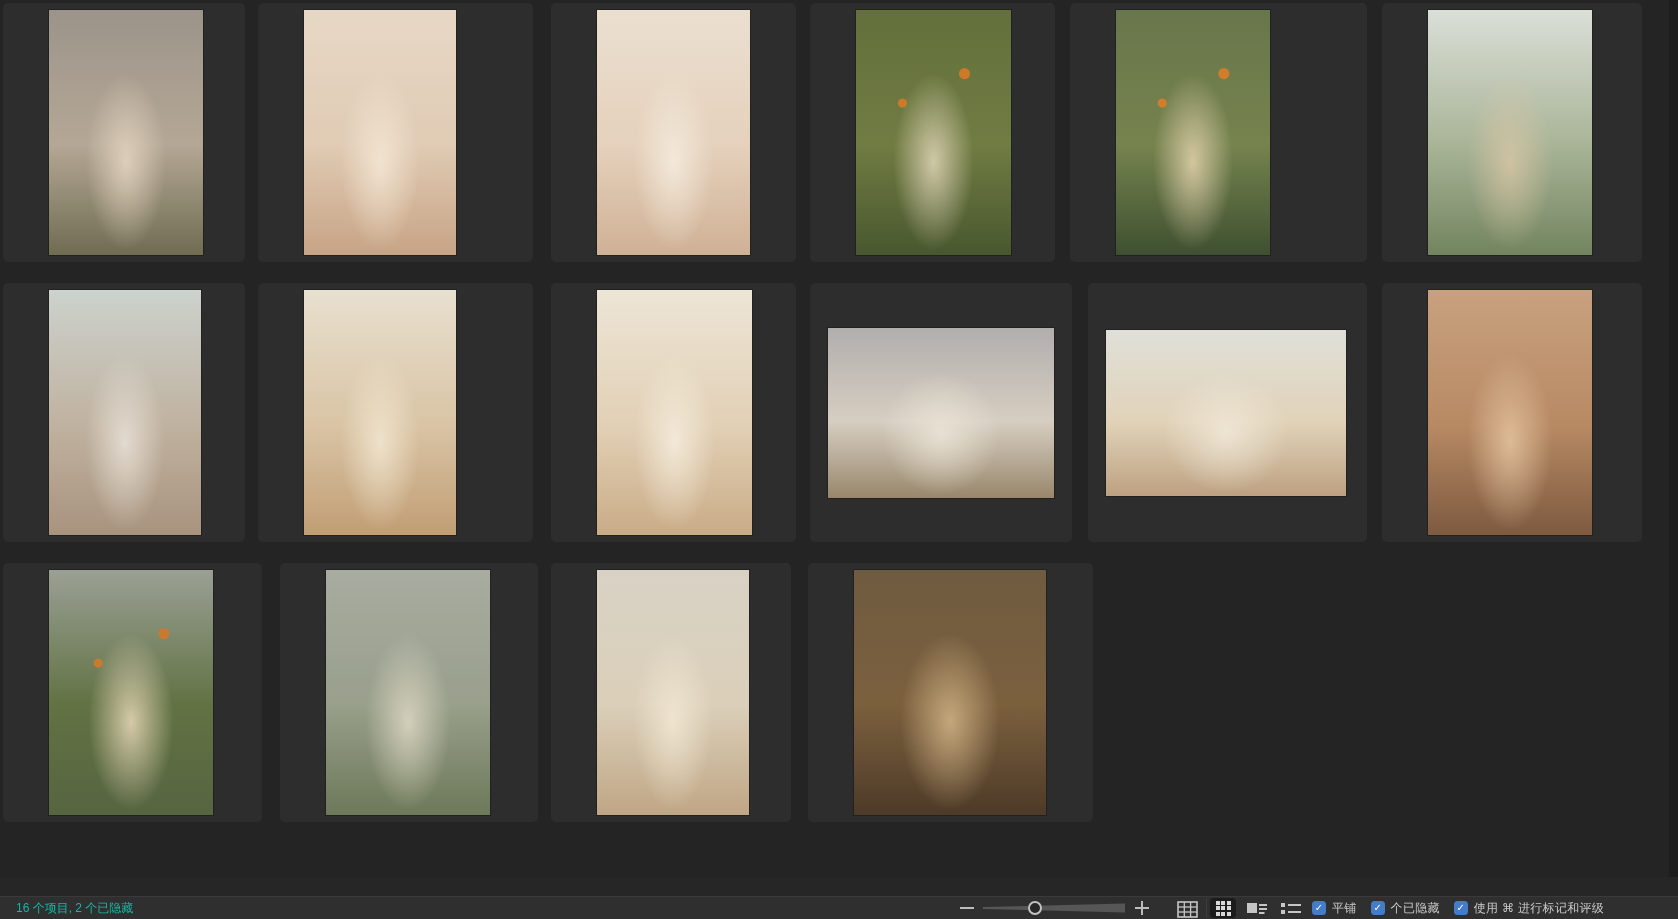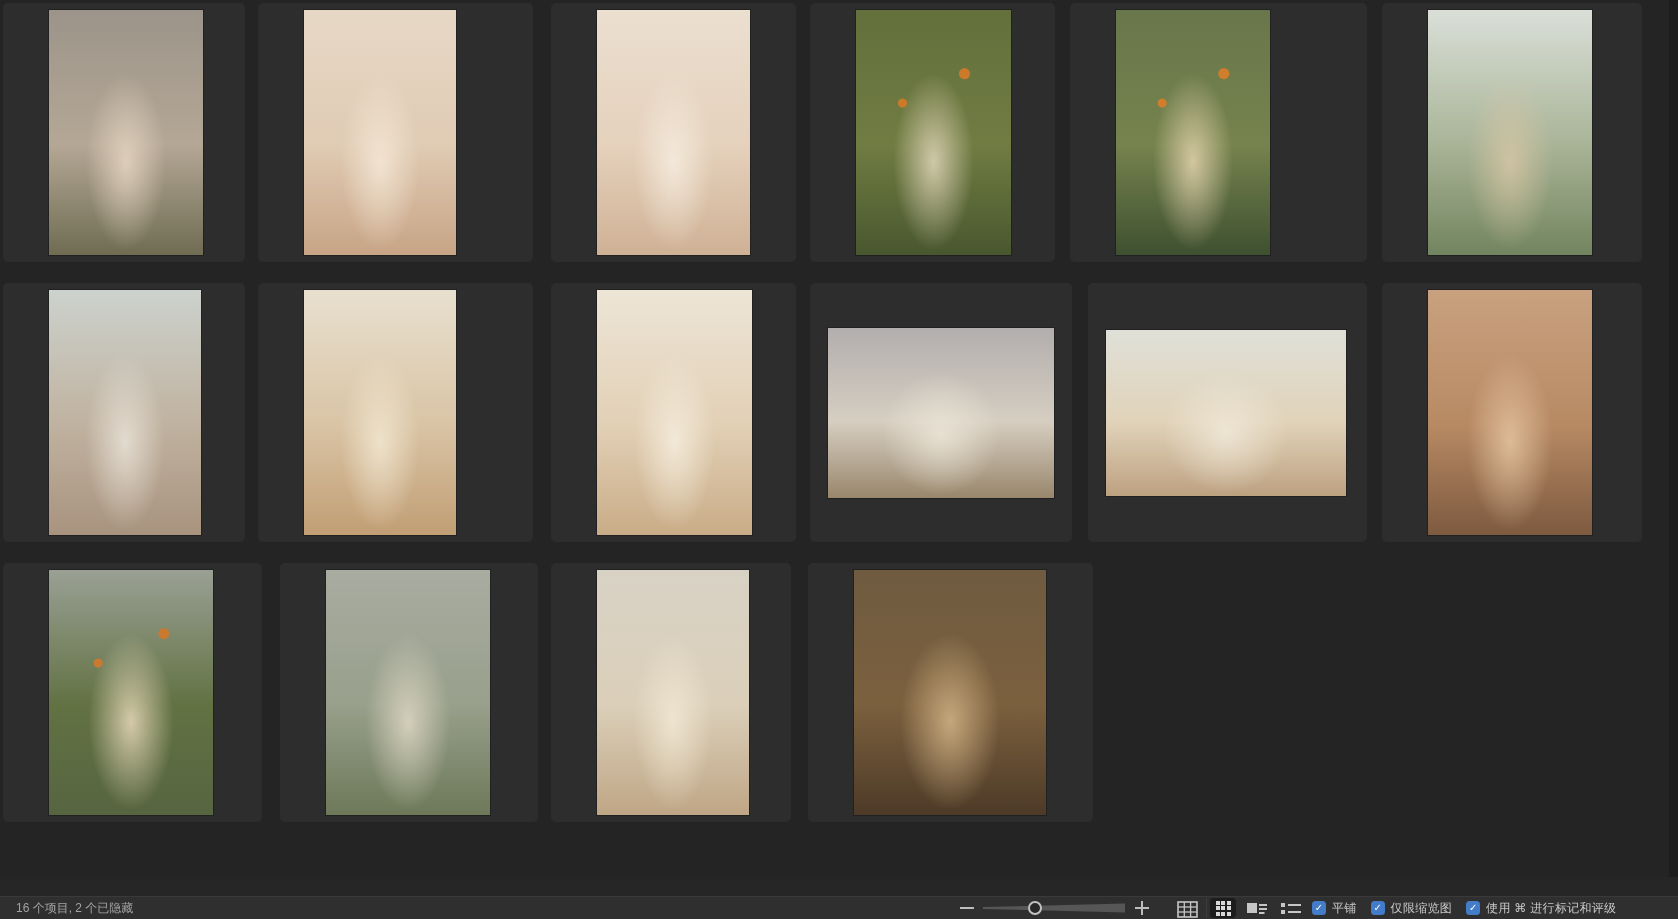--- a/index.html
+++ b/index.html
@@ -27,21 +27,21 @@
     position:absolute;left:0;top:877px;width:1678px;height:19px;
     background:#262626;
   }
   
   .statusbar{
     position:absolute;left:0;top:896px;width:1678px;height:23px;
     background:#2e2f2e;border-top:1px solid #3a3a3a;box-sizing:border-box;
   }
   .status-text{
     position:absolute;left:16px;top:0;height:22px;line-height:22px;
-    font-size:12px;color:#a3a3a3;white-space:nowrap;
+    font-size:12px;color:#14b8a6;white-space:nowrap;
   }
   .zoom-ctl{
     position:absolute;left:960px;top:0;height:22px;
     display:flex;align-items:center;
   }
   .minus{width:14px;height:2px;background:#bdbdbd;margin-right:9px;}
   .slider{position:relative;width:142px;height:18px;}
   .slider svg{display:block;}
   .knob{
     position:absolute;top:2px;width:14px;height:14px;border-radius:50%;
@@ -187,20 +187,20 @@
     </div>
   </div>
 
   <div class="checks" id="checks">
       <label class="check-group">
         <span class="cbox" style="background: rgb(67, 124, 200);">✓</span>
         <span class="clabel">平铺</span>
       </label>
       <label class="check-group">
         <span class="cbox" style="background: rgb(67, 124, 200);">✓</span>
-        <span class="clabel">仅限缩览图</span>
+        <span class="clabel">个已隐藏</span>
       </label>
       <label class="check-group">
         <span class="cbox" style="background: rgb(67, 124, 200);">✓</span>
         <span class="clabel">使用 ⌘ 进行标记和评级</span>
       </label>
     </div>
 </div>
 
 </body></html>

